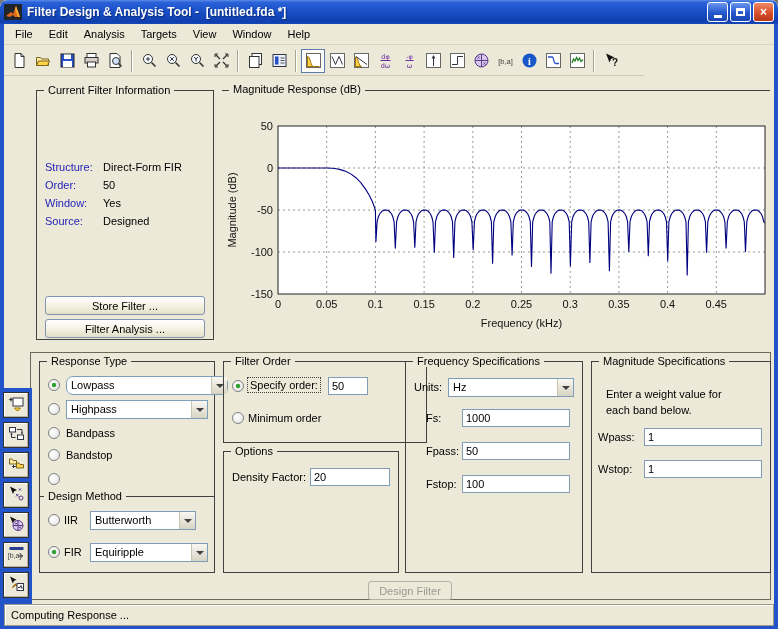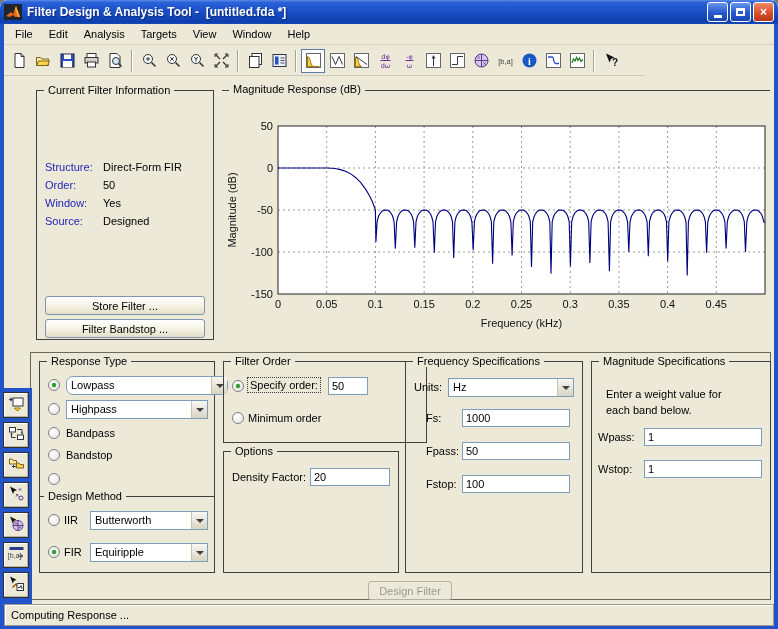--- a/index.html
+++ b/index.html
@@ -341,21 +341,21 @@
       <span class="ival">Yes</span>
     </div>
     <div class="irow" style="top:124px;">
       <span class="ilabel">Source:</span>
       <span class="ival">Designed</span>
     </div>
     <div class="xpbtn" style="left:8px;top:205px;width:160px;">
         <span>Store Filter ...</span>
       </div>
     <div class="xpbtn" style="left:8px;top:228px;width:160px;">
-        <span>Filter Bandstop ...</span>
+        <span>Filter Analysis ...</span>
       </div>
   </div>
 
   <div class="chartline">
     <span class="glabel">Magnitude Response (dB)</span>
   </div>
   <svg id="mr-svg" width="548" height="246" viewBox="0 0 548 246">
       <rect x="56" y="32" width="487" height="168" fill="#ffffff"></rect>
       <text x="56" y="214" class="tick" text-anchor="middle">0</text>
       <line x1="104.7" y1="32" x2="104.7" y2="200" class="grid"></line>
@@ -408,21 +408,21 @@
       <span class="flabel" style="left:26px;top:65px;">Bandpass</span>
       <span class="radio" style="left:8px;top:87px;"></span>
       <span class="flabel" style="left:26px;top:87px;">Bandstop</span>
       <span class="radio" style="left:8px;top:111px;"></span>
 
       <div class="divline" style="top:134px;">
         <span class="glabel">Design Method</span>
       </div>
       <span class="radio" style="left:8px;top:152px;"></span>
       <span class="flabel" style="left:24px;top:152px;">IIR</span>
-      <div class="combo" style="left:50px;top:149px;width:118px;">
+      <div class="combo" style="left:50px;top:149px;width:106px;">
         <span class="ctext">Butterworth</span>
         <span class="carrow"></span>
       </div>
       <span class="radio sel" style="left:8px;top:184px;"></span>
       <span class="flabel" style="left:24px;top:184px;">FIR</span>
       <div class="combo" style="left:50px;top:181px;width:118px;">
         <span class="ctext">Equiripple</span>
         <span class="carrow"></span>
       </div>
     </div>

